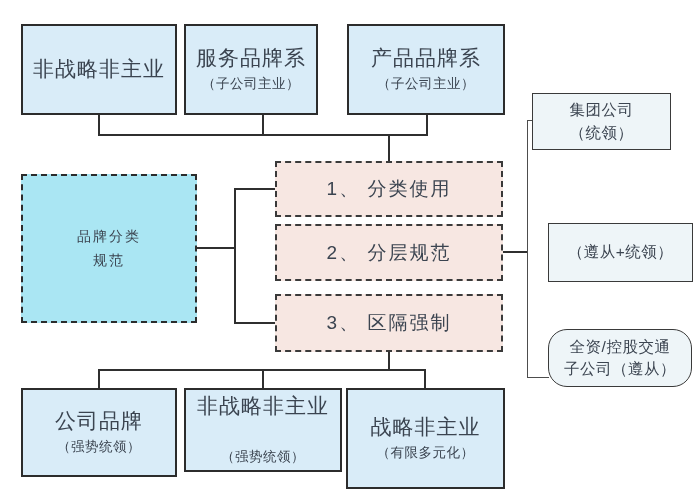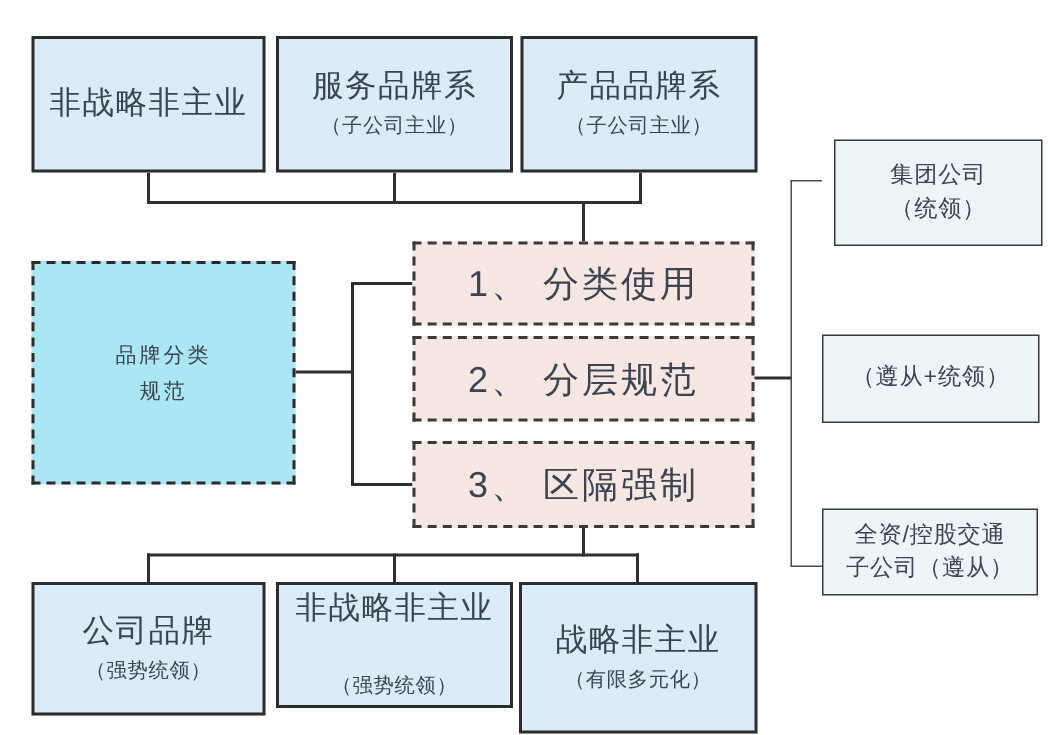--- a/index.html
+++ b/index.html
@@ -18,21 +18,21 @@
     position:absolute;box-sizing:border-box;
     display:flex;flex-direction:column;align-items:center;justify-content:center;
     text-align:center;color:var(--text-color);
   }
   .blue{background:var(--blue-fill);border:2px solid #2c2c2c;}
   .cyan{background:var(--cyan-fill);border:2px dashed #2c2c2c;}
   .pink{background:var(--pink-fill);border:2px dashed #3a3a3a;}
   .light{background:var(--light-fill);border:1px solid #3a3a3a;}
   .t1{font-size:21px;line-height:1.15;letter-spacing:1px;}
   .t2{font-size:13.5px;margin-top:5px;letter-spacing:0.5px;}
-  .rule-label{font-size:24px;letter-spacing:2px;}
+  .rule-label{font-size:19px;letter-spacing:2px;}
   .cyan .t1{font-size:14px;line-height:1.7;letter-spacing:2px;}
   .light .rt{font-size:15.5px;line-height:1.45;letter-spacing:0.5px;}
   .line{position:absolute;background:var(--line-color);}
   .line.thin{background:var(--thin-line-color);}
 </style>
 </head>
 <body>
 
 <div id="canvas">
 
@@ -54,21 +54,21 @@
 
   <div class="line" style="left:388px; top:352px; width:2px;   height:19px;"></div>
   <div class="line" style="left:98px;  top:369px; width:328px; height:2px;"></div>
   <div class="line" style="left:98px;  top:369px; width:2px; height:19px;"></div>
   <div class="line" style="left:262px; top:369px; width:2px; height:19px;"></div>
   <div class="line" style="left:424px; top:369px; width:2px; height:19px;"></div>
 
   <div class="box blue" style="left:21px; top:24px; width:156px; height:91px;">
     <div class="t1">非战略非主业</div>
   </div>
-  <div class="box blue" style="left:184px; top:24px; width:158px; height:91px;">
+  <div class="box blue" style="left:184px; top:24px; width:134px; height:91px;">
     <div class="t1">服务品牌系</div>
     <div class="t2">（子公司主业）</div>
   </div>
   <div class="box blue" style="left:347px; top:24px; width:158px; height:91px;">
     <div class="t1">产品品牌系</div>
     <div class="t2">（子公司主业）</div>
   </div>
 
   <div class="box cyan" style="left:21px; top:174px; width:176px; height:149px;">
     <div class="t1">品牌分类</div>
@@ -78,28 +78,28 @@
   <div class="box pink" style="left:275px; top:161px; width:228px; height:56px;">
     <div class="rule-label">1、 分类使用</div>
   </div>
   <div class="box pink" style="left:275px; top:224px; width:228px; height:57px;">
     <div class="rule-label">2、 分层规范</div>
   </div>
   <div class="box pink" style="left:275px; top:294px; width:228px; height:58px;align-items:center;">
     <div class="rule-label">3、 区隔强制</div>
   </div>
 
-  <div class="box light" style="left:556px; top:93px; width:139px; height:71px;">
+  <div class="box light" style="left:532px; top:93px; width:139px; height:57px;">
     <div class="rt">集团公司</div>
     <div class="rt">（统领）</div>
   </div>
   <div class="box light" style="left:548px; top:223px; width:145px; height:59px;">
     <div class="rt">（遵从+统领）</div>
   </div>
-  <div class="box light" style="left:548px; top:339px; width:144px; height:58px;">
+  <div class="box light" style="left:548px; top:329px; width:144px; height:58px;border-radius:19px;">
     <div class="rt">全资/控股交通</div>
     <div class="rt">子公司（遵从）</div>
   </div>
 
   <div class="box blue" style="left:21px; top:388px; width:156px; height:89px;">
     <div class="t1">公司品牌</div>
     <div class="t2">（强势统领）</div>
   </div>
   <div class="box blue" style="left:184px; top:388px; width:158px; height:84px;gap:24px;">
     <div class="t1">非战略非主业</div>

